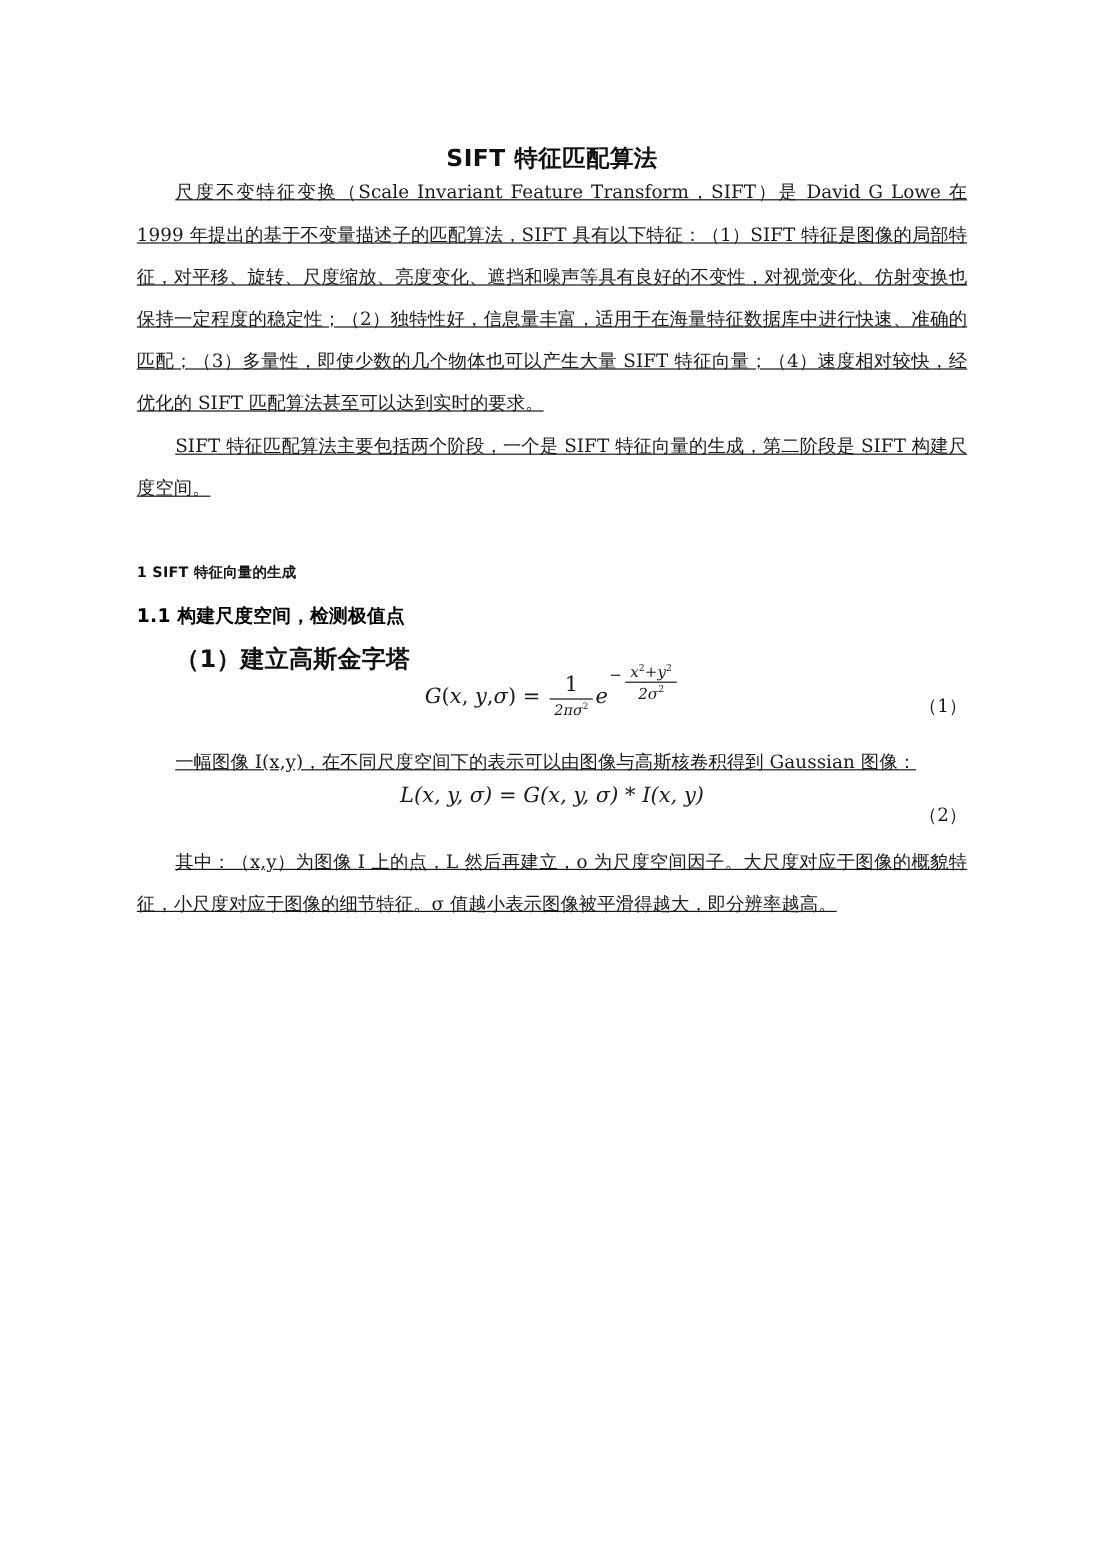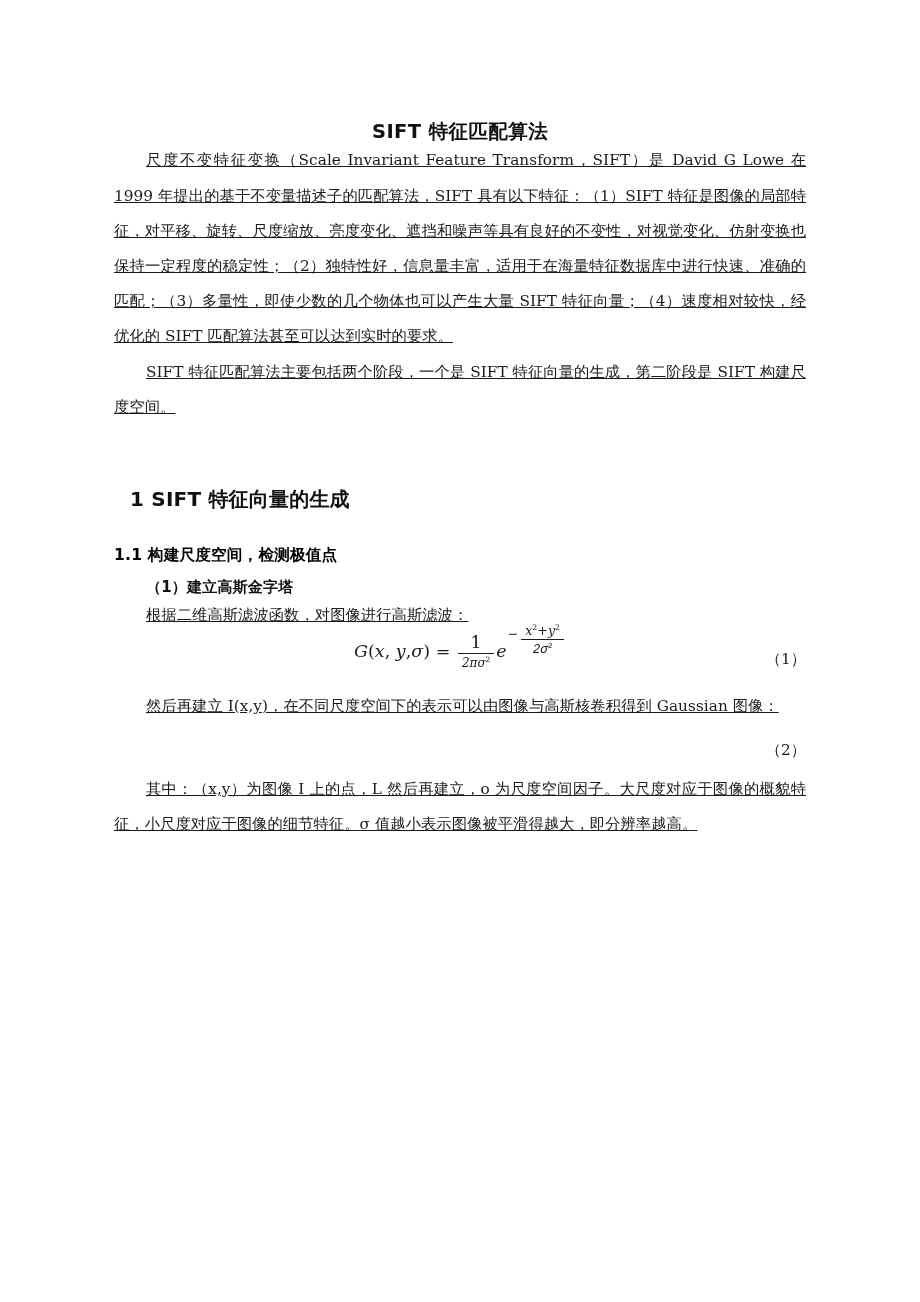--- a/index.html
+++ b/index.html
@@ -57,41 +57,41 @@
     text-indent: 32px;
     text-decoration: underline;
   }
   .p-first { margin-top: 45px; }
   .p-second { margin-top: 0px; }
 
   
   h2.h1-heading {
     font-family: "DejaVu Sans", sans-serif;
     font-weight: bold;
-    font-size: 20px;
+    font-size: 12px;
     line-height: 1.3;
-    margin: 16px;
+    margin: 0;
     padding-top: 45px;
     color: #111;
     letter-spacing: 0.2px;
   }
   h3.h2-heading {
     font-family: "DejaVu Sans", sans-serif;
     font-weight: bold;
     font-size: 15.6px;
     line-height: 1.3;
     margin: 0;
     padding-top: 17px;
     color: #000000;
     letter-spacing: 0.2px;
   }
   h4.h3-heading {
     font-family: "DejaVu Sans", sans-serif;
     font-weight: bold;
-    font-size: 15px;
+    font-size: 20px;
     line-height: 1.3;
     margin: 0;
     padding-top: 13px;
     padding-left: 32px;
     color: #111;
     letter-spacing: 0.2px;
   }
   .after-heading { margin-top: 12px; }
 
   
@@ -148,21 +148,21 @@
   .expo {
     display: inline-block;
     vertical-align: top;
     position: relative;
     top: -9px;
     font-size: 0.72em;
     margin-left: 1px;
   }
   .expo .frac .num,
   .expo .frac .den { font-size: 1em; }
-  .expo .frac .den { border-top-width: 0.9px; font-family: Liberation Mono, monospace; }
+  .expo .frac .den { border-top-width: 0.9px; }
   .minus-pref {
     display: inline-block;
     vertical-align: top;
     position: relative;
     top: -7px;
     font-style: normal;
     font-size: 0.72em;
     margin-left: 1px;
   }
   .upr { font-style: normal; }
@@ -180,32 +180,32 @@
 
     <p class="body indent p-second">SIFT 特征匹配算法主要包括两个阶段，一个是 SIFT 特征向量的生成，第二阶段是 SIFT 构建尺度空间。</p>
 
     <h2 class="h1-heading">1 SIFT 特征向量的生成</h2>
 
     <h3 class="h2-heading">1.1  构建尺度空间，检测极值点</h3>
 
 
     <h4 class="h3-heading">（1）建立高斯金字塔</h4>
 
-    <p class="body indent after-heading">根据二维高斯滤波函数，对图像进行高斯滤波：</p>
 
     <div class="equation-row">
       <span class="eq-body">
         <span class="sigma">G</span><span class="upr">(</span><span class="sigma">x</span><span class="upr">, </span><span class="sigma">y</span><span class="upr">,</span><span class="sigma">σ</span><span class="upr">) = </span><span class="frac"><span class="num">1</span><span class="den">2<span class="sigma">πσ</span><sup class="smn">2</sup></span></span><span class="sigma">e</span><span class="minus-pref">−</span><span class="expo"><span class="frac"><span class="num"><span class="sigma">x</span><sup class="smn">2</sup>+<span class="sigma">y</span><sup class="smn">2</sup></span><span class="den">2<span class="sigma">σ</span><sup class="smn">2</sup></span></span></span>
       </span>
       <span class="eq-num">（1）</span>
     </div>
 
-    <p class="body indent">然后再建立 I(x,y)，在不同尺度空间下的表示可以由图像与高斯核卷积得到 Gaussian 图像：</p>
+    <p class="body indent">一幅图像 I(x,y)，在不同尺度空间下的表示可以由图像与高斯核卷积得到 Gaussian 图像：</p>
 
     <div class="equation-row eq2">
+      <span class="eq-body">L(x, y, σ) = G(x, y, σ) * I(x, y)</span>
       <span class="eq-num">（2）</span>
     </div>
 
     <p class="body indent">其中：（x,y）为图像 I 上的点，L 然后再建立，ο 为尺度空间因子。大尺度对应于图像的概貌特征，小尺度对应于图像的细节特征。σ 值越小表示图像被平滑得越大，即分辨率越高。</p>
 
 
   </div>
 </div>
 
 </body></html>

